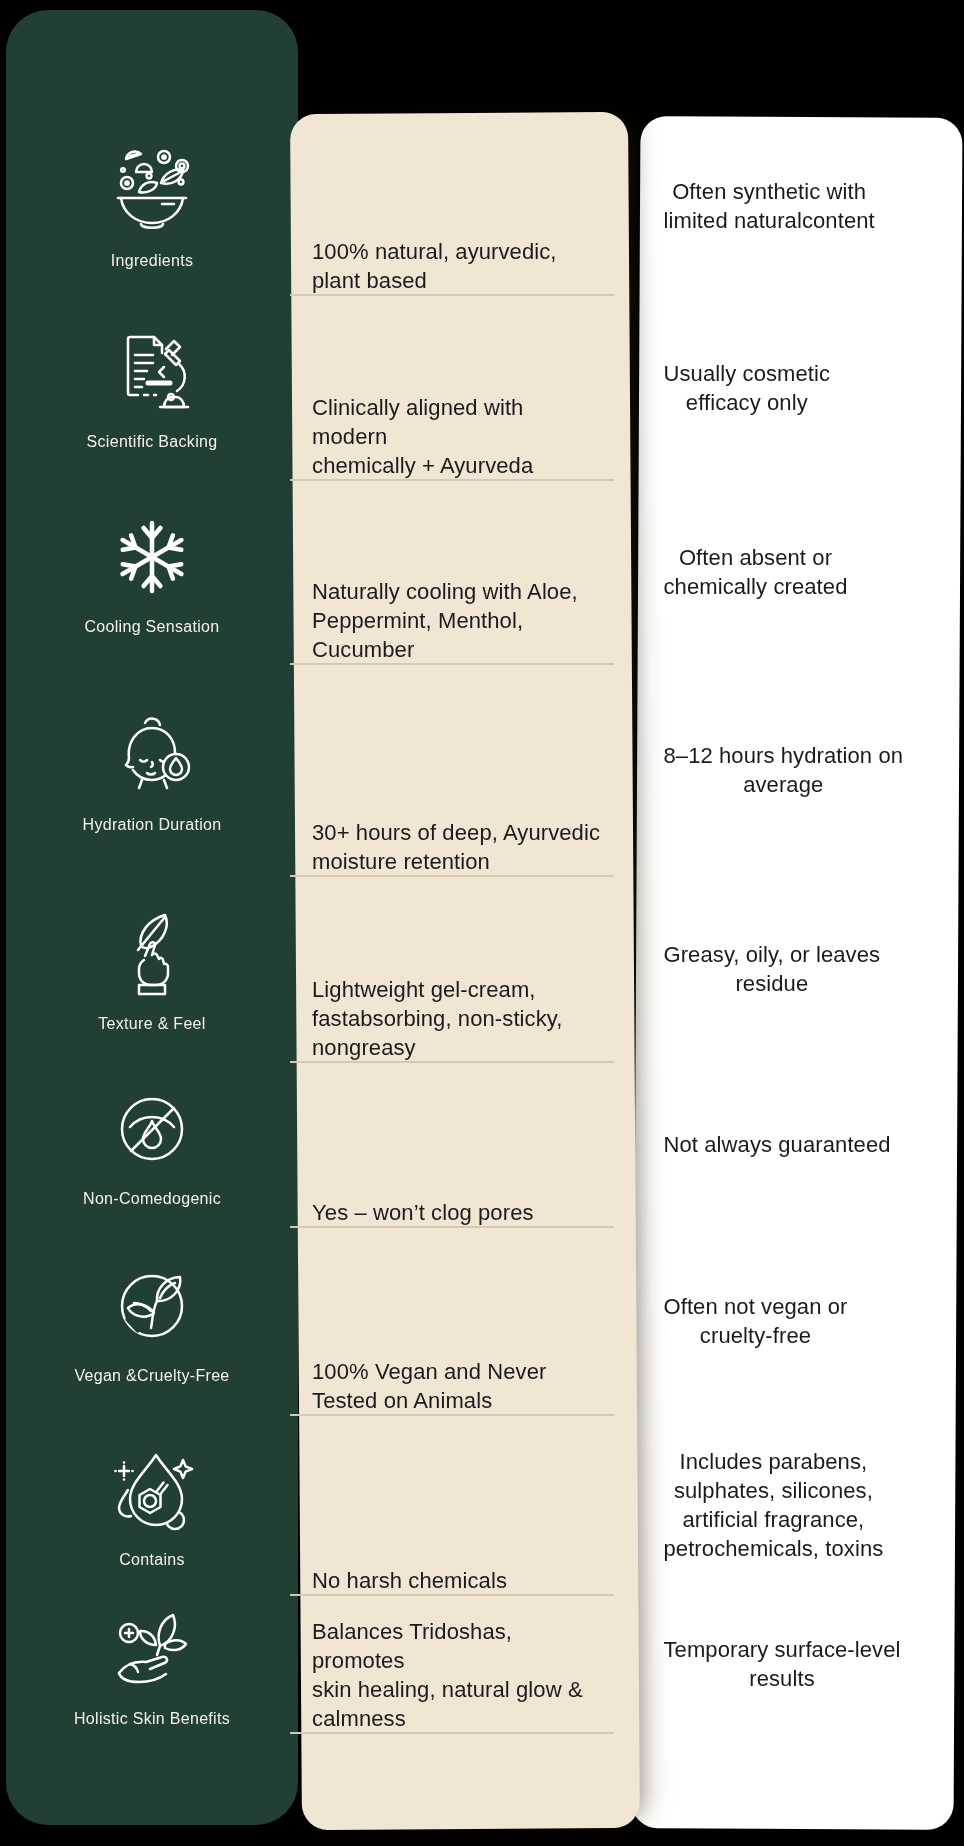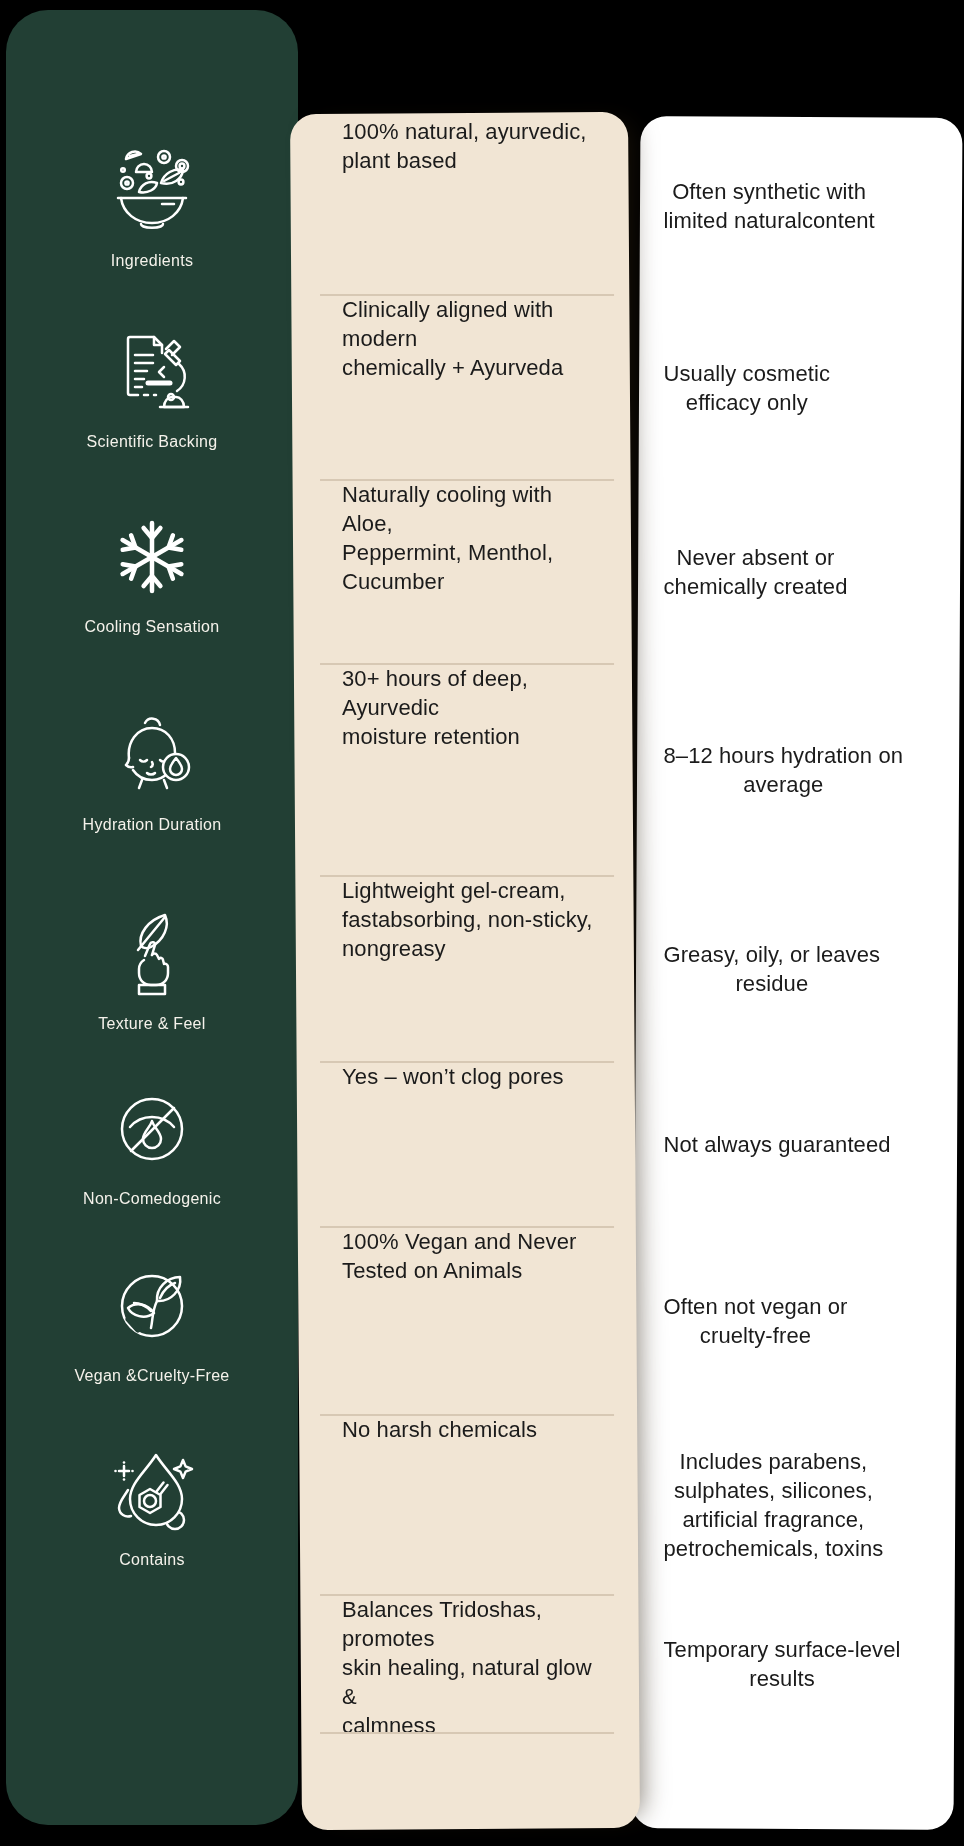--- a/index.html
+++ b/index.html
@@ -25,22 +25,22 @@
   .rows{position:absolute;left:0;right:0;}
   #brand-card .rows{top:107px;}
   #ours-card .rows{top:4px;transform:rotate(.4deg);transform-origin:50% 0;}
   #others-card .rows{top:0;transform:rotate(-.3deg);transform-origin:50% 0;text-align:center;}
   .r1{height:178px}.r2{height:185px}.r3{height:184px}.r4{height:212px}.r5{height:186px}
   .r6{height:165px}.r7{height:188px}.r8{height:180px}.r9{height:138px}
   .g-row{display:flex;flex-direction:column;align-items:center;justify-content:center;
          gap:13px;box-sizing:border-box;}
   .g-label{color:var(--cream);font-size:16px;letter-spacing:.3px;line-height:1.2;
            text-align:center;white-space:nowrap;}
-  .m-row{position:relative;display:flex;align-items:flex-start;box-sizing:border-box;
-         padding:0 24px 12px 22px;margin-left:30px;}
+  .m-row{position:relative;display:flex;align-items:flex-end;box-sizing:border-box;
+         padding:0 24px 0 22px;}
   .m-row::after{content:"";position:absolute;left:0;right:14px;bottom:-1px;
                 border-top:2px solid var(--divider);}
   .w-row{display:flex;align-items:center;box-sizing:border-box;padding:0 24px 0 23px;}
   .cell-text{font-size:22px;line-height:29px;color:var(--ink);white-space:pre-line;
              letter-spacing:.1px;}
   .icon{width:96px;height:96px;display:block;}
   .icon *{vector-effect:none;}
 </style>
 </head>
 <body>
@@ -169,36 +169,50 @@
           <path d="M20 25v10M15 30h10"></path>
           <circle cx="20" cy="21.5" r="1.3" fill="#FFFFFF" stroke="none"></circle>
           <circle cx="20" cy="38.5" r="1.3" fill="#FFFFFF" stroke="none"></circle>
           <circle cx="11.5" cy="30" r="1.3" fill="#FFFFFF" stroke="none"></circle>
           <circle cx="28.5" cy="30" r="1.3" fill="#FFFFFF" stroke="none"></circle>
           <path d="M79 19l2.6 6.4L88 28l-6.4 2.6L79 37l-2.6-6.4L70 28l6.4-2.6z"></path>
         </svg>
         <div class="g-label">Contains</div>
       </div>
 
+      <div class="g-row r9">
+        <svg class="icon" viewBox="0 0 96 96" fill="none" stroke="#FFFFFF" stroke-width="2.5" stroke-linecap="round" stroke-linejoin="round">
+          <circle cx="25" cy="33" r="9"></circle>
+          <path d="M25 29v8M21 33h8"></path>
+          <path d="M56 46c-4-13 1-26 13-31 5 12 0 26-13 31z"></path>
+          <path d="M61 44c7-5 16-5 21 0-4 6-13 8-21 4z"></path>
+          <path d="M52 45c-9 0-16-6-16-14 8-1 15 5 16 14z"></path>
+          <path d="M56 46l-3 9"></path>
+          <path d="M15 73c6-8 16-12 27-11l16-5c5-1.5 7 4 2.5 6L46 69"></path>
+          <path d="M15 73c2 6 10 9 20 9 10 0 20-3 27-8"></path>
+          <path d="M26 64c4 1 7 4 8 8"></path>
+        </svg>
+        <div class="g-label">Holistic Skin Benefits</div>
+      </div>
 
     </div>
   </div>
 
   <div class="card" id="others-card">
     <div class="rows">
       <div class="w-row r1">
         <div class="cell-text">Often synthetic with
 limited naturalcontent</div>
       </div>
       <div class="w-row r2">
         <div class="cell-text">Usually cosmetic
 efficacy only</div>
       </div>
       <div class="w-row r3">
-        <div class="cell-text">Never absent or
+        <div class="cell-text">Often absent or
 chemically created</div>
       </div>
       <div class="w-row r4">
         <div class="cell-text">8–12 hours hydration on
 average</div>
       </div>
       <div class="w-row r5">
         <div class="cell-text">Greasy, oily, or leaves
 residue</div>
       </div>

